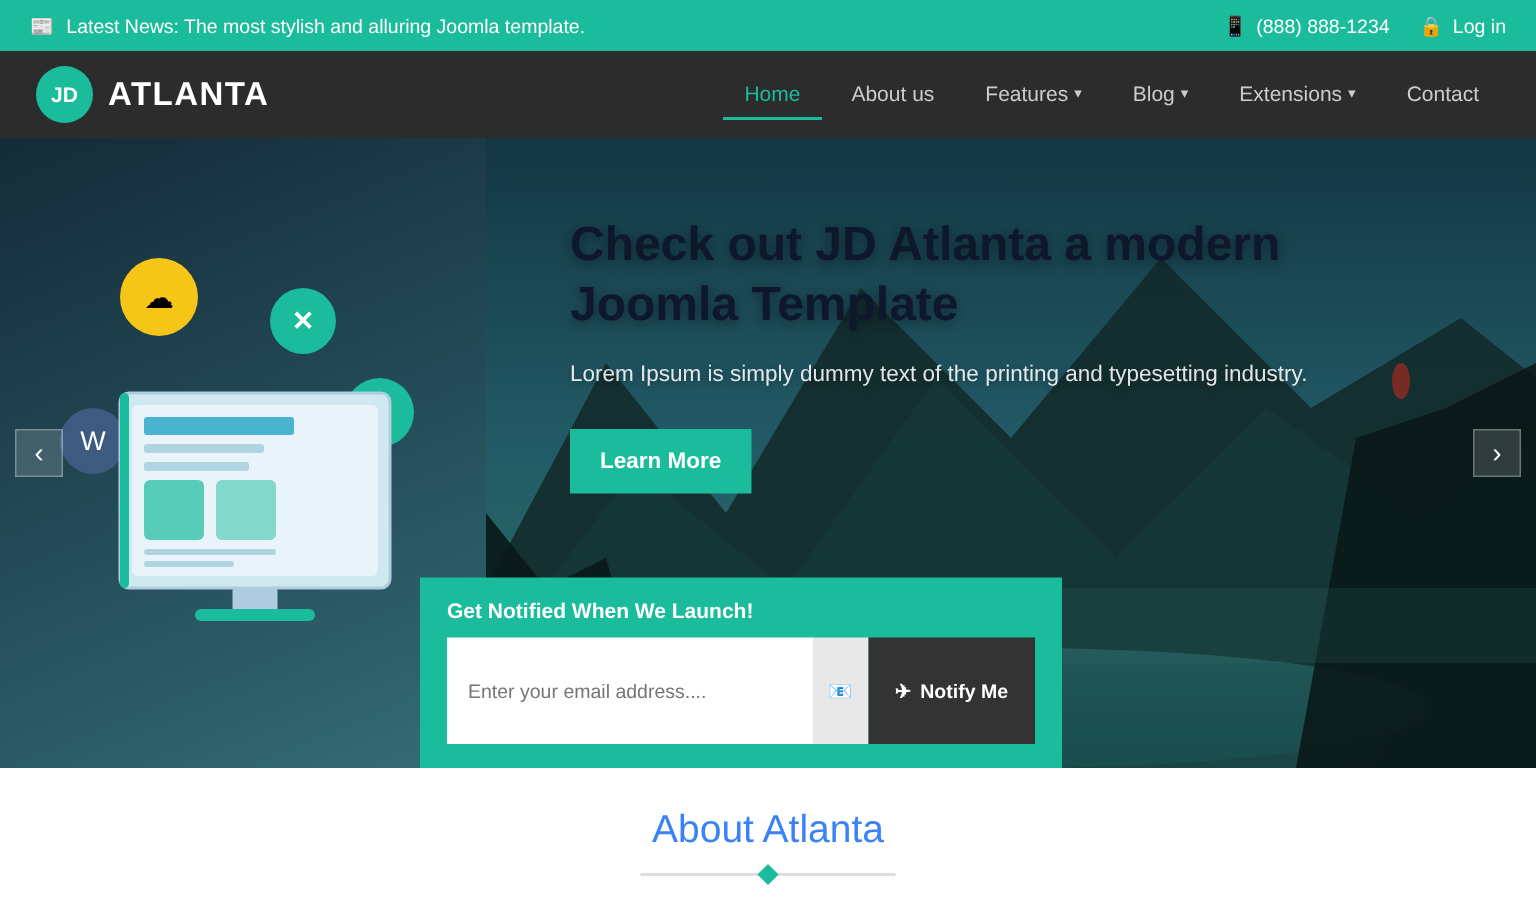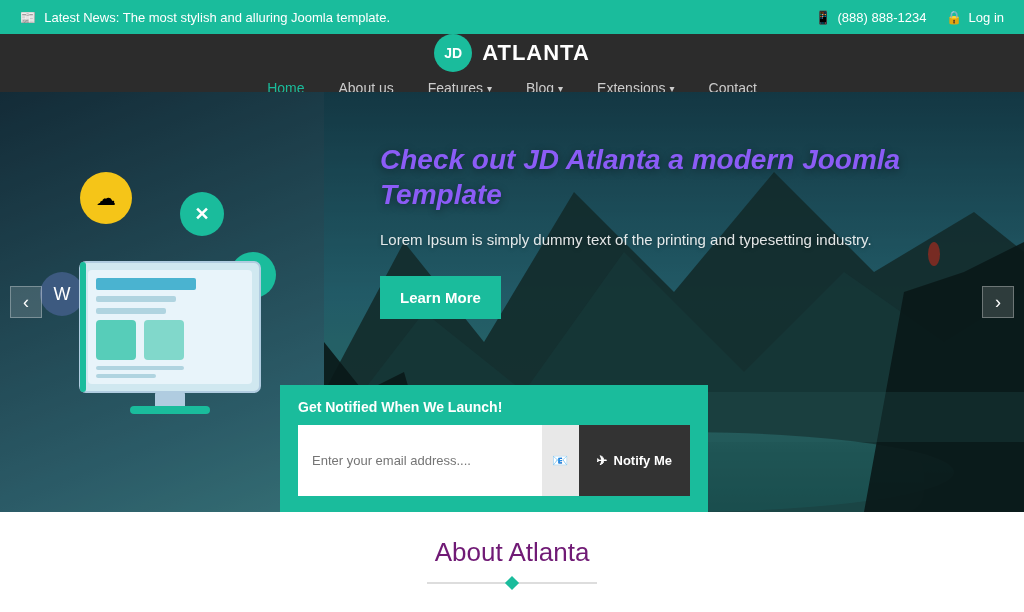--- a/index.html
+++ b/index.html
@@ -21,21 +21,20 @@
     .top-bar-right span { display: flex; align-items: center; gap: 6px; cursor: pointer; }
 
     
     .navbar {
       background: #2c2c2c;
       height: 58px;
       display: flex;
       align-items: center;
       padding: 0 24px;
       justify-content: space-between;
-      flex-direction: column;
     }
     .logo { display: flex; align-items: center; gap: 10px; }
     .logo-circle {
       width: 38px; height: 38px; border-radius: 50%;
       background: #1abc9c;
       display: flex; align-items: center; justify-content: center;
       color: #fff; font-weight: bold; font-size: 14px;
     }
     .logo-text { color: #fff; font-size: 22px; font-weight: 700; letter-spacing: 1px; }
     .nav-links { display: flex; align-items: flex-start; gap: 6px; }
@@ -94,22 +93,22 @@
       position: absolute; left: 40px; bottom: 60px;
       width: 280px; height: 280px;
       z-index: 5;
     }
 
     
     .hero-content {
       position: absolute; left: 380px; top: 50px; z-index: 5; max-width: 580px;
     }
     .hero-title {
-      color: #8b5cf6; font-size: 28px; font-weight: 700; line-height: 1.25;
-      margin-bottom: 16px; text-shadow: 0 2px 8px rgba(0,0,0,0.4); font-style: italic;
+      color: #0f172a; font-size: 32px; font-weight: 700; line-height: 1.25;
+      margin-bottom: 16px; text-shadow: 0 2px 8px rgba(0,0,0,0.4);
     }
     .hero-subtitle {
       color: rgba(255,255,255,0.88); font-size: 15px; line-height: 1.6;
       margin-bottom: 24px; text-shadow: 0 1px 4px rgba(0,0,0,0.3);
     }
     .hero-btn {
       background: #1abc9c; color: #fff;
       border: none; padding: 13px 20px;
       font-size: 15px; font-weight: 600;
       cursor: pointer; display: inline-block;
@@ -145,21 +144,21 @@
     
     .about-section {
       height: 100px;
       background: #fff;
       display: flex;
       flex-direction: column;
       align-items: center;
       justify-content: center;
       gap: 10px;
     }
-    .about-title { font-size: 26px; color: #701a75; font-weight: 400; }
+    .about-title { font-size: 26px; color: #3b82f6; font-weight: 400; }
     .about-divider {
       display: flex; align-items: center; gap: 0;
     }
     .about-line { width: 80px; height: 2px; background: #ddd; }
     .about-diamond {
       width: 10px; height: 10px;
       background: #1abc9c;
       transform: rotate(45deg);
     }
     .illus-icon-cloud {

